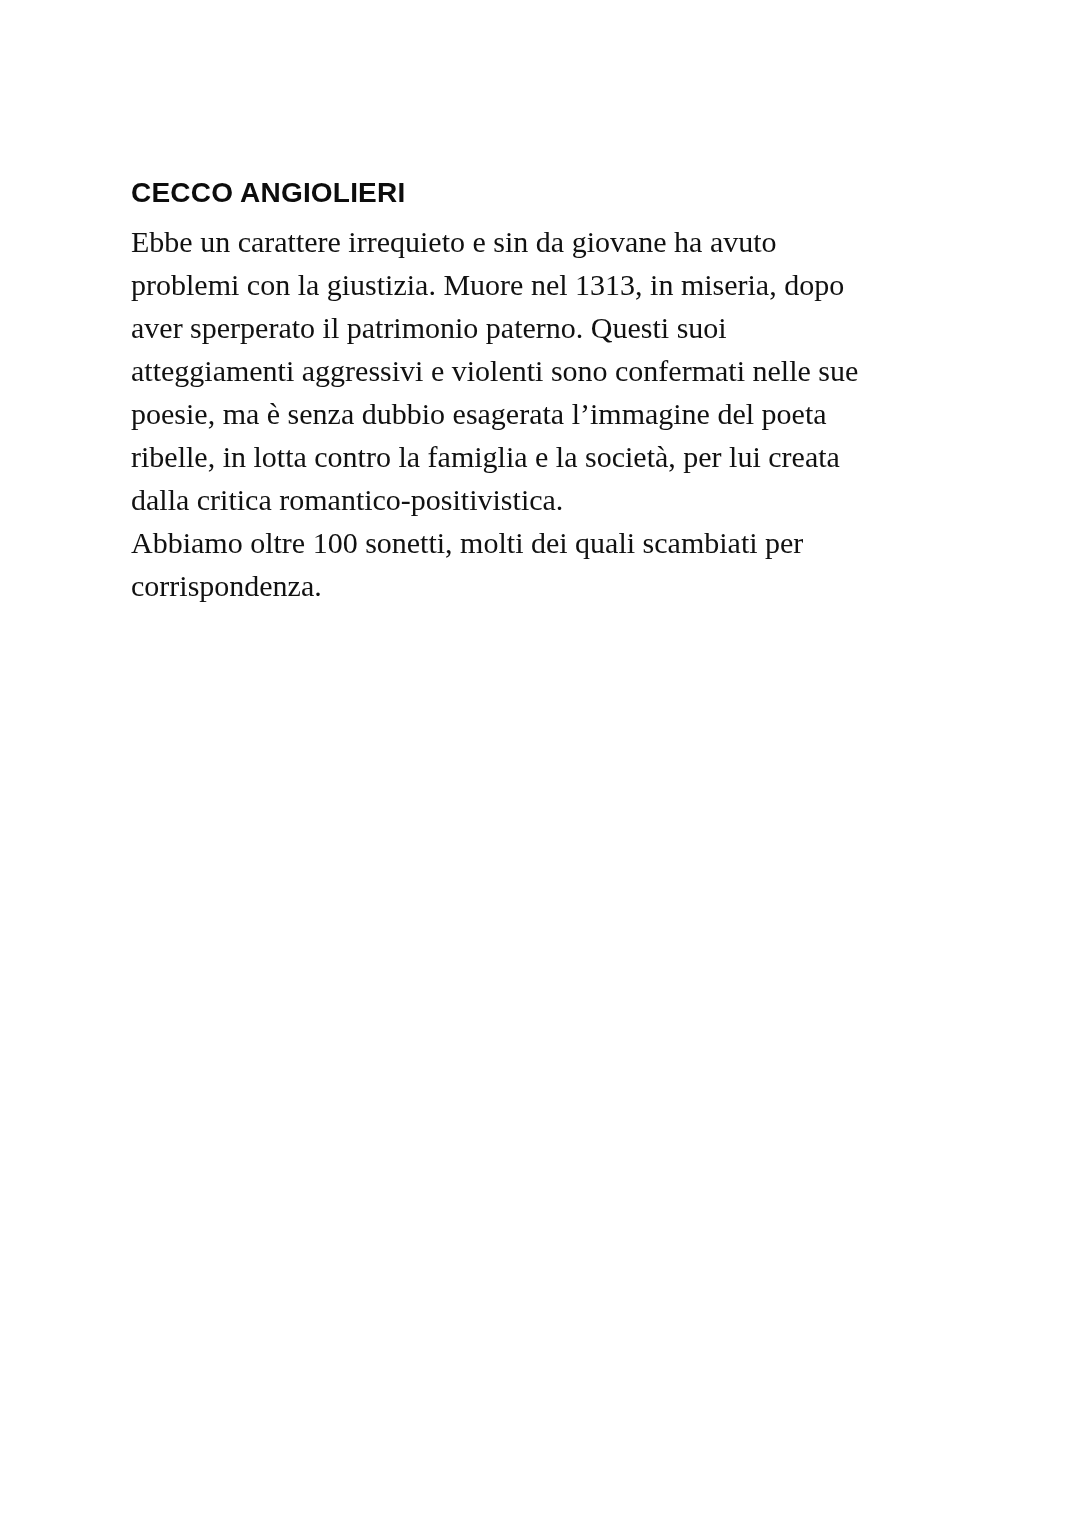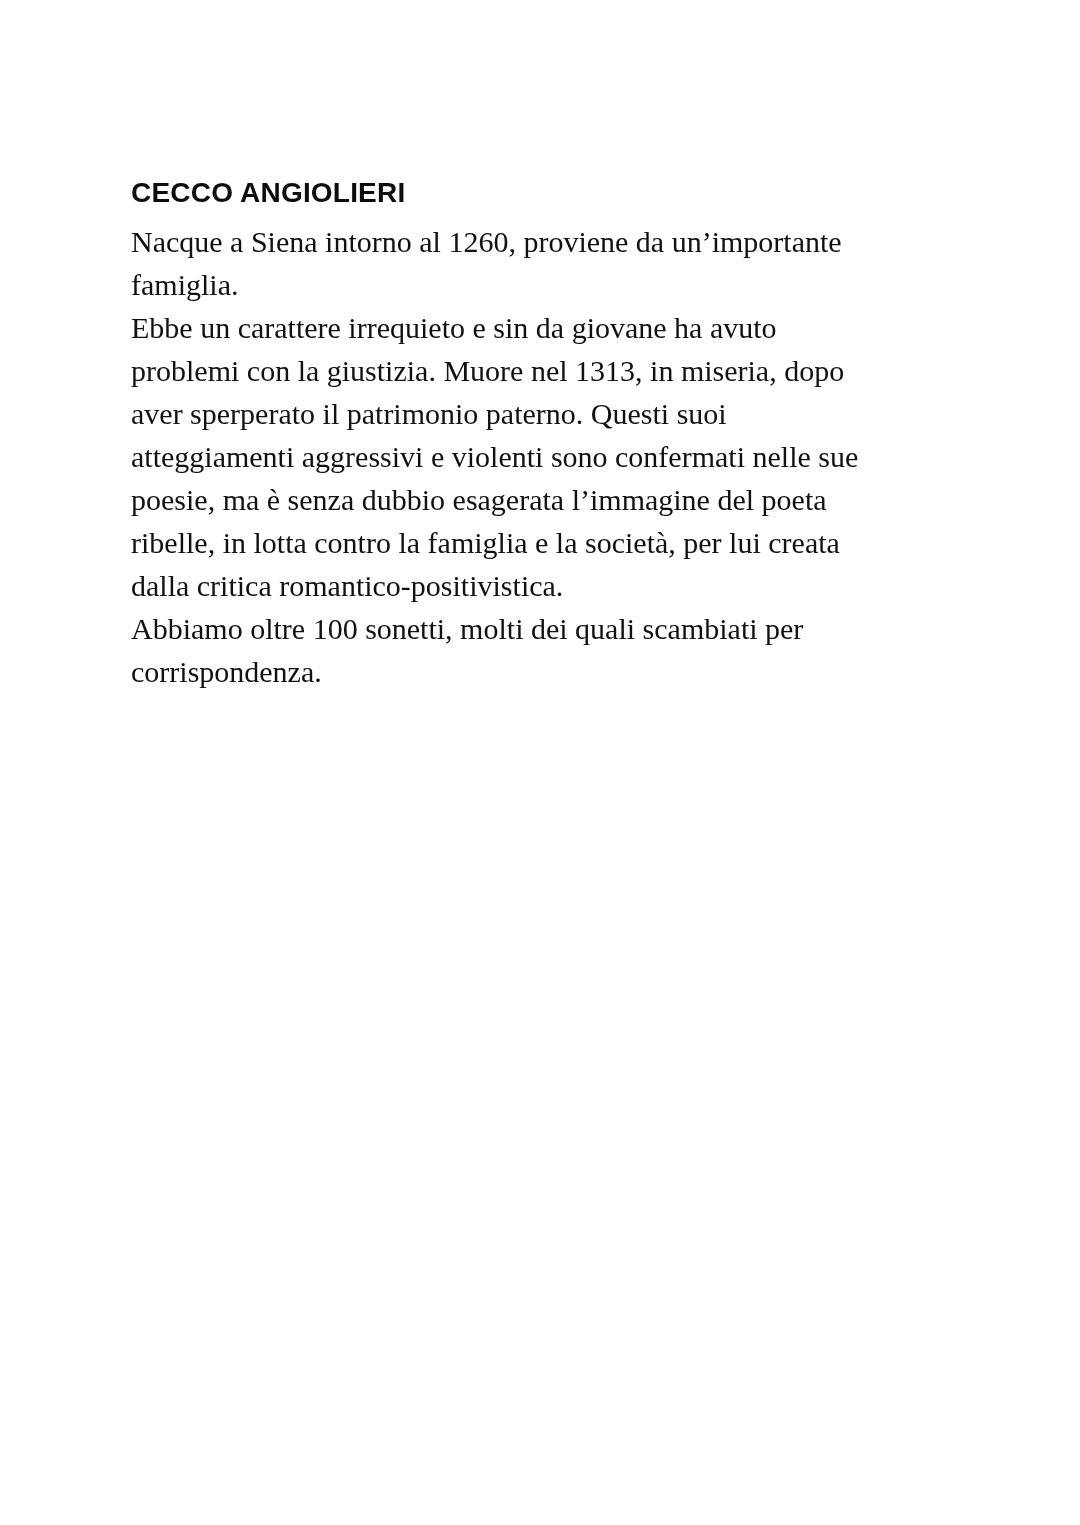--- a/index.html
+++ b/index.html
@@ -44,22 +44,20 @@
     white-space: pre-line; 
   }
 </style>
 </head>
 <body style="background: rgb(255, 255, 255);">
 
 <div class="page">
   <div class="content">
     <h1 class="heading" style="color: rgb(13, 13, 13);">CECCO ANGIOLIERI</h1>
     <div class="body-text" id="paragraphs" style="color: rgb(17, 17, 17);">
-        <p class="paragraph">Nacque a Siena intorno al 1260, proviene da un’importante
-famiglia.</p>
         <p class="paragraph">Ebbe un carattere irrequieto e sin da giovane ha avuto
 problemi con la giustizia. Muore nel 1313, in miseria, dopo
 aver sperperato il patrimonio paterno. Questi suoi
 atteggiamenti aggressivi e violenti sono confermati nelle sue
 poesie, ma è senza dubbio esagerata l’immagine del poeta
 ribelle, in lotta contro la famiglia e la società, per lui creata
 dalla critica romantico-positivistica.</p>
         <p class="paragraph">Abbiamo oltre 100 sonetti, molti dei quali scambiati per
 corrispondenza.</p>
       </div>

